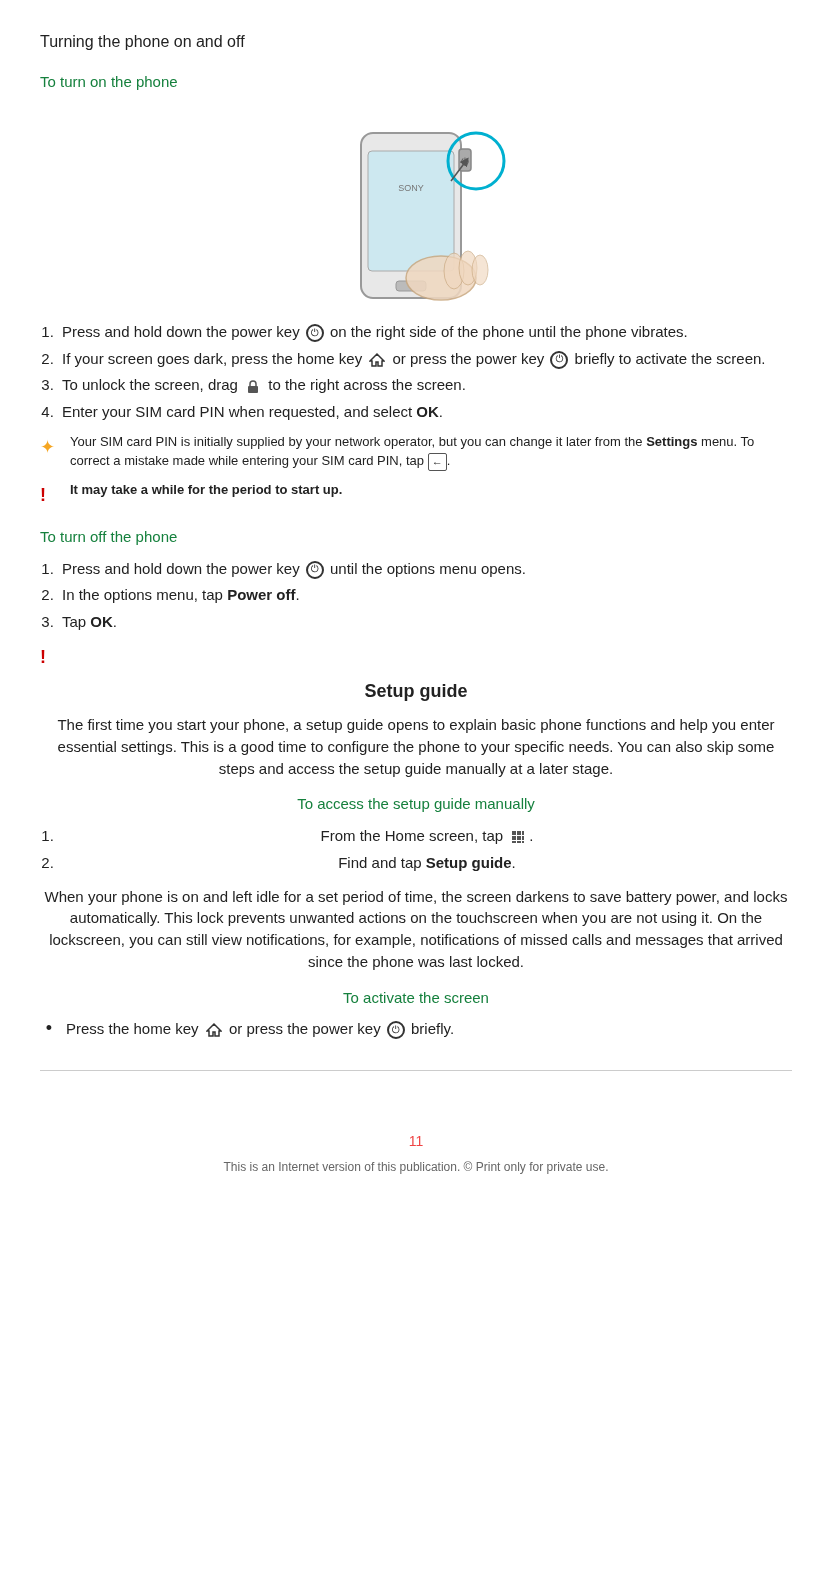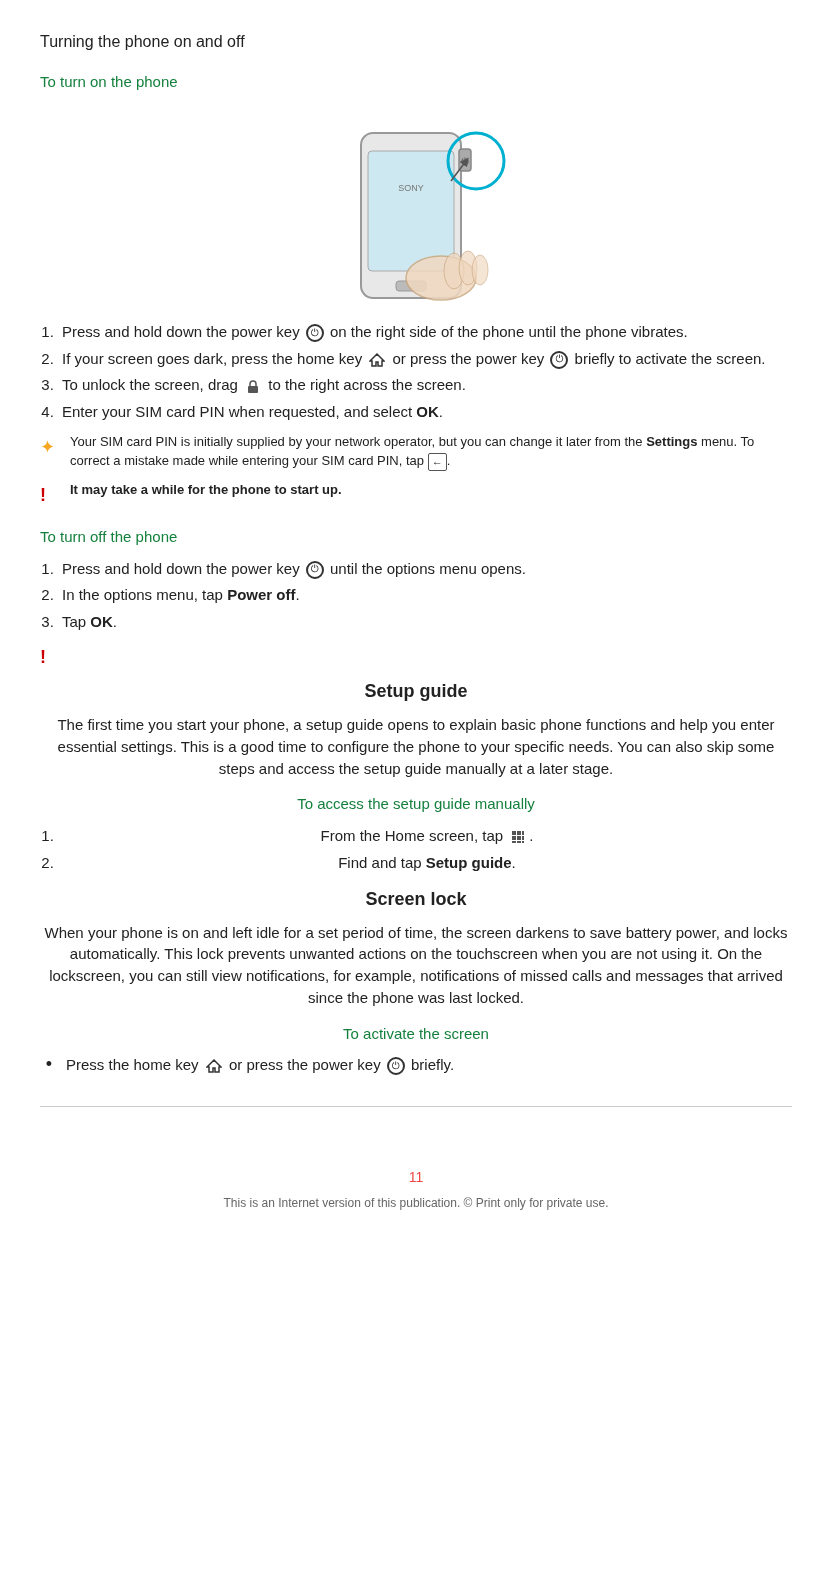--- a/index.html
+++ b/index.html
@@ -237,21 +237,21 @@
 <div class="tip-box">
   <span class="tip-icon">✦</span>
   <span class="tip-text">
     Your SIM card PIN is initially supplied by your network operator, but you can change it later from the <strong>Settings</strong> menu. To correct a mistake made while entering your SIM card PIN, tap 
     <span style="display:inline-block;border:1px solid #555;padding:0 3px;font-size:11px;border-radius:2px;">←</span>.
   </span>
 </div>
 
 <div class="note-box">
   <span class="note-icon">!</span>
-  <span class="note-text">It may take a while for the phone to start up.</span>
+  <span class="note-text">It may take a while for the period to start up.</span>
 </div>
 
 <p class="subsection-title section-gap2">To turn off the phone</p>
 
 <ol class="steps">
   <li>
     Press and hold down the power key 
     <span class="power-icon">⏻</span>
     until the options menu opens.
   </li>
@@ -290,21 +290,20 @@
         </svg>
       </span>.
     </li>
     <li>
       Find and tap <strong>Setup guide</strong>.
     </li>
   </ol>
 </div>
 
 <div class="section-gap">
-  <h2 class="section-title">Screen lock</h2>
   <p>When your phone is on and left idle for a set period of time, the screen darkens to save battery power, and locks automatically. This lock prevents unwanted actions on the touchscreen when you are not using it. On the lockscreen, you can still view notifications, for example, notifications of missed calls and messages that arrived since the phone was last locked.</p>
 
   <p class="subsection-title">To activate the screen</p>
 
   <div class="bullet-item">
     <span class="bullet-dot">•</span>
     <span>
       Press the home key 
       <span class="home-icon">
         <svg width="16" height="16" viewBox="0 0 16 16">

